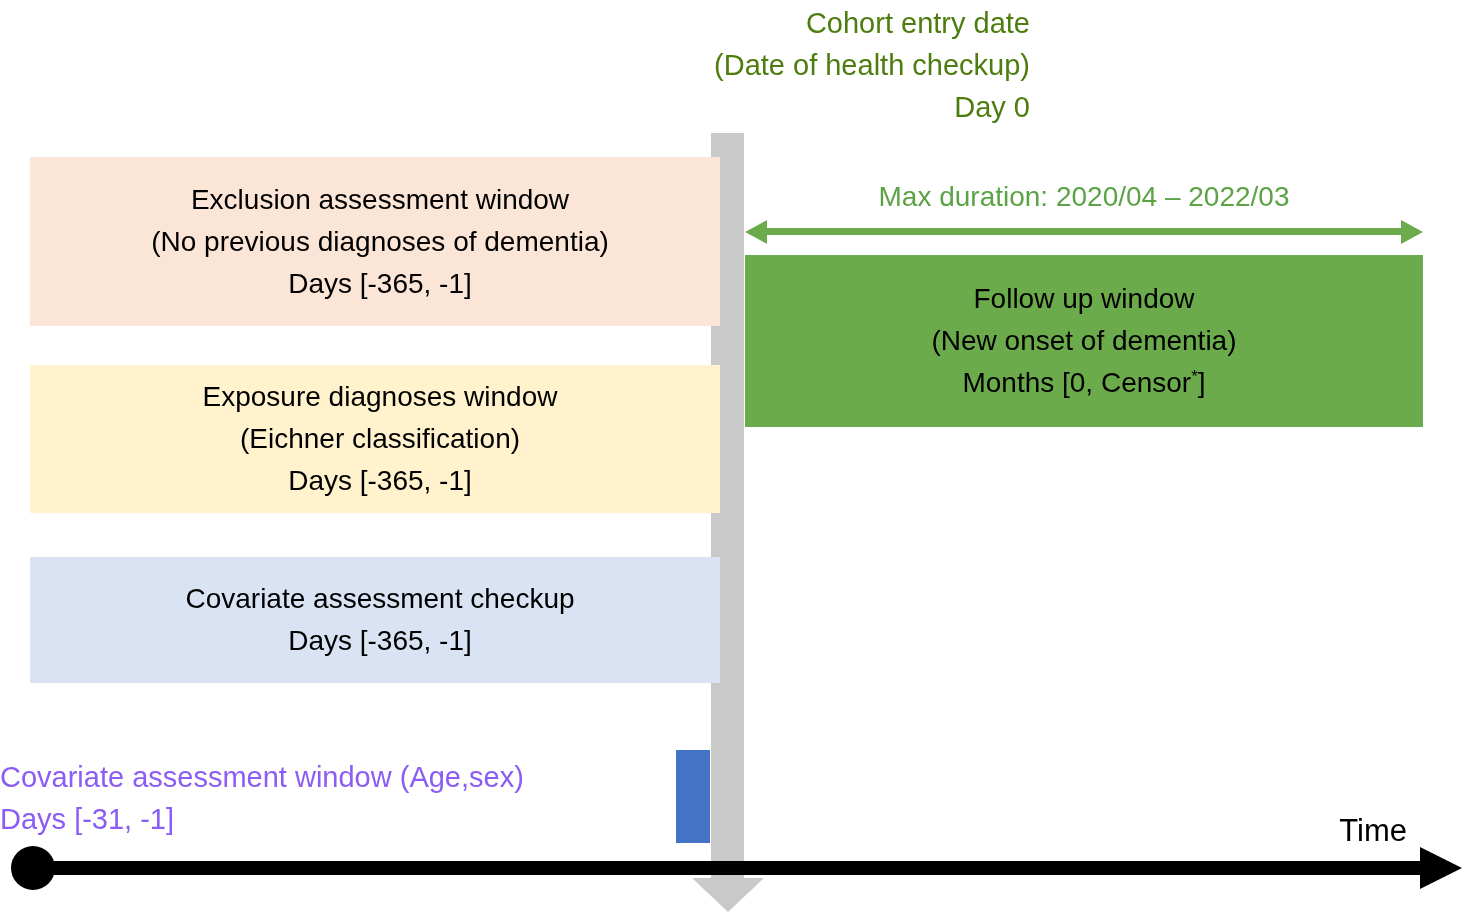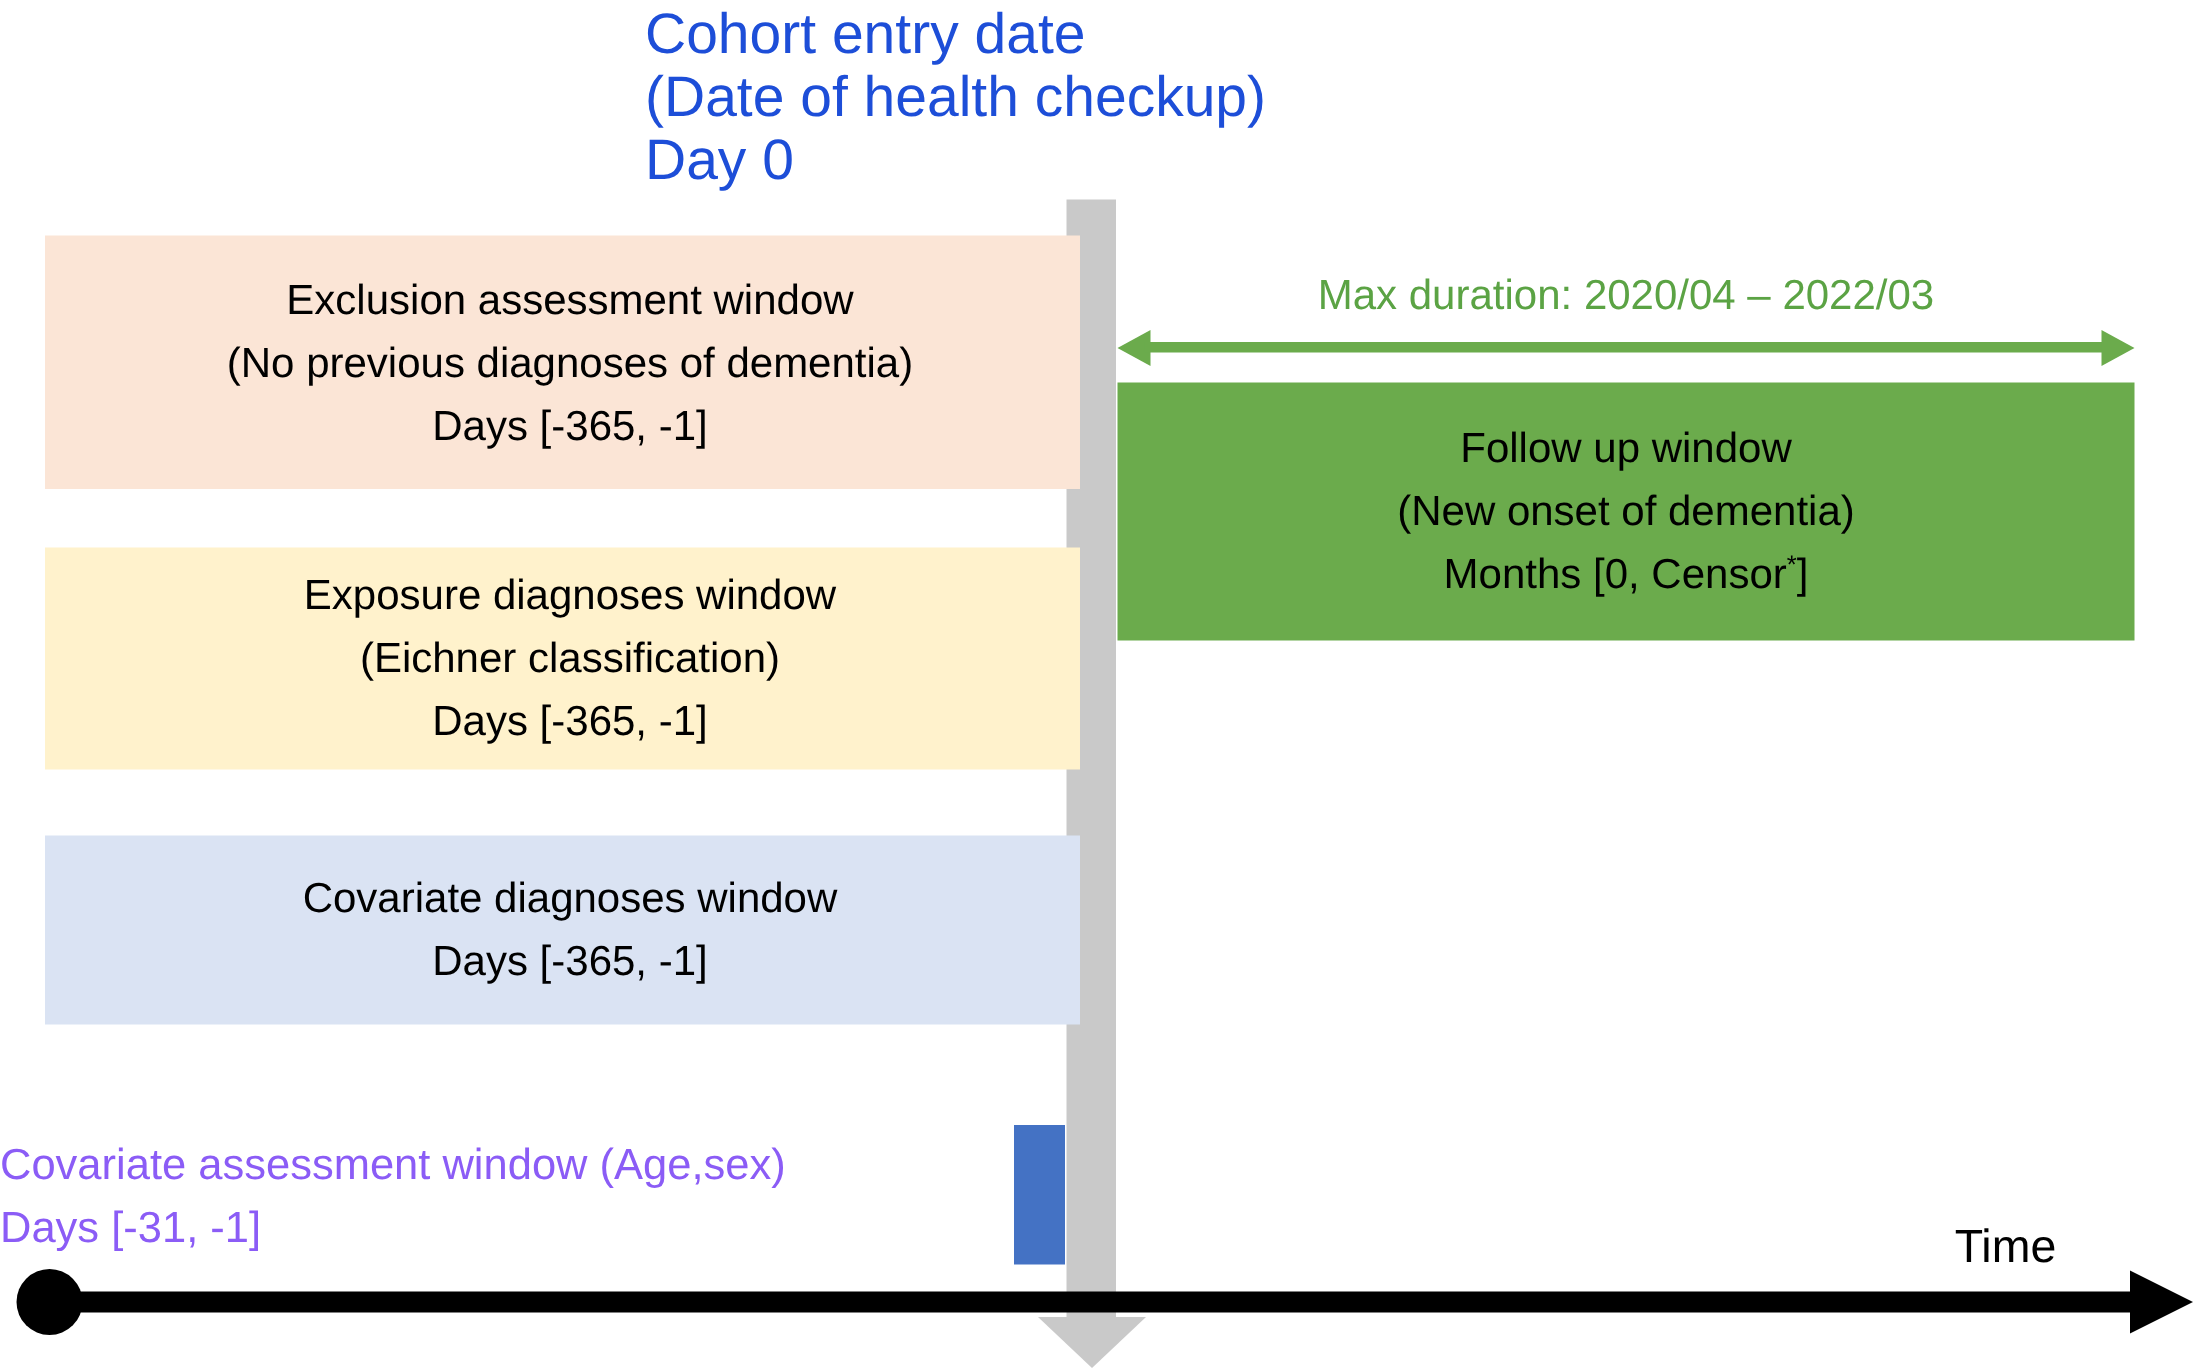--- a/index.html
+++ b/index.html
@@ -8,21 +8,21 @@
     width:1464px;height:914px;
     background:#ffffff;
     font-family:"Liberation Sans","DejaVu Sans",sans-serif;
     color:#000;
     overflow:hidden;
   }
   .abs{position:absolute;}
   
   .title{
     left:430px;top:2px;width:600px;
-    text-align:left;font-size:38px;line-height:42px;color:#1d4ed8;
+    text-align:right;font-size:29px;line-height:42px;color:#4d7c0f;
   }
   
   .day0-shaft{left:711px;top:133px;width:33px;height:745px;background:#C9C9C9;z-index:1;}
   .day0-head{
     left:692px;top:878px;width:0;height:0;z-index:1;
     border-left:36px solid transparent;border-right:36px solid transparent;
     border-top:34px solid #C9C9C9;
   }
   
   .winbox{
@@ -56,21 +56,21 @@
     border-top:12px solid transparent;border-bottom:12px solid transparent;
     border-left:22px solid #6BAB4C;
   }
   
   .covshort-text{
     left:0px;top:756px;width:676px;text-align:left;
     color:#8b5cf6;font-size:29px;line-height:42px;z-index:2;
   }
   .covshort-marker{left:676px;top:750px;width:34px;height:93px;background:#4472C4;z-index:2;}
   
-  .time-label{left:1267px;top:813px;width:140px;text-align:center;font-size:31px;color:#000;z-index:3;}
+  .time-label{left:1267px;top:813px;width:140px;text-align:right;font-size:31px;color:#000;z-index:3;}
   .time-line{left:33px;top:861px;width:1389px;height:14px;background:#000;z-index:3;}
   .time-dot{left:11px;top:846px;width:44px;height:44px;border-radius:50%;background:#000;z-index:3;}
   .time-head{
     left:1420px;top:847px;width:0;height:0;z-index:3;
     border-top:21px solid transparent;border-bottom:21px solid transparent;
     border-left:42px solid #000;
   }
 </style>
 </head>
 <body>
@@ -92,21 +92,21 @@
     <div>Days [-365, -1]</div>
   </div>
 
   <div class="abs winbox box-exposure">
     <div>Exposure diagnoses window</div>
     <div>(Eichner classification)</div>
     <div>Days [-365, -1]</div>
   </div>
 
   <div class="abs winbox box-covariate">
-    <div>Covariate diagnoses window</div>
+    <div>Covariate assessment checkup</div>
     <div>Days [-365, -1]</div>
   </div>
 
   <div class="abs maxdur-label">Max duration: 2020/04 – 2022/03</div>
   <div class="abs garrow-left"></div>
   <div class="abs garrow-shaft"></div>
   <div class="abs garrow-right"></div>
 
   <div class="abs box-followup">
     <div>Follow up window</div>

